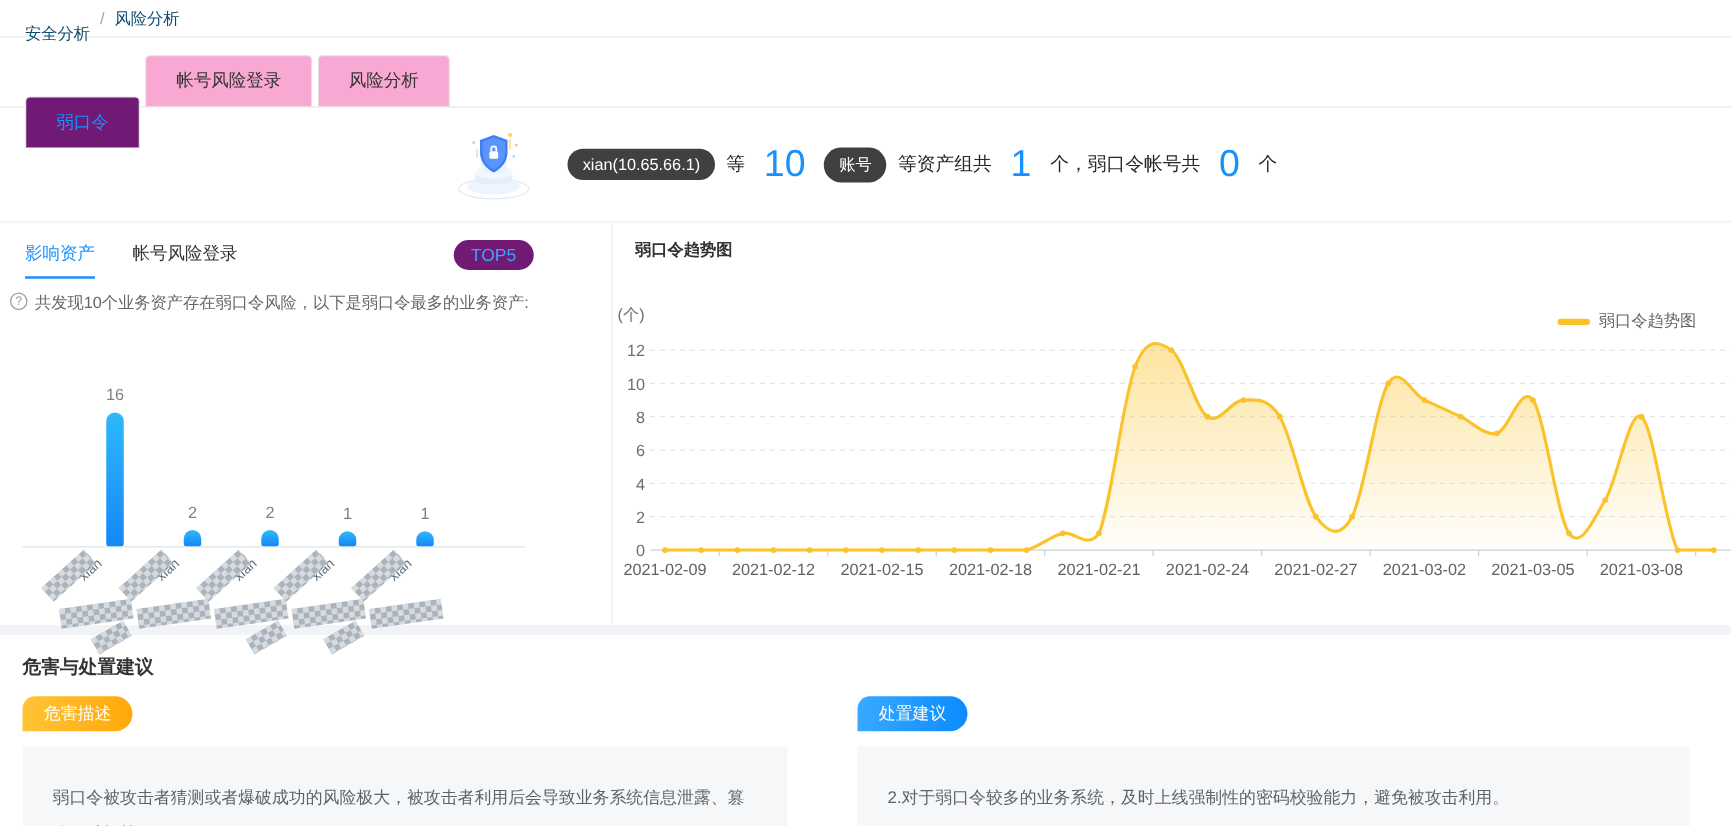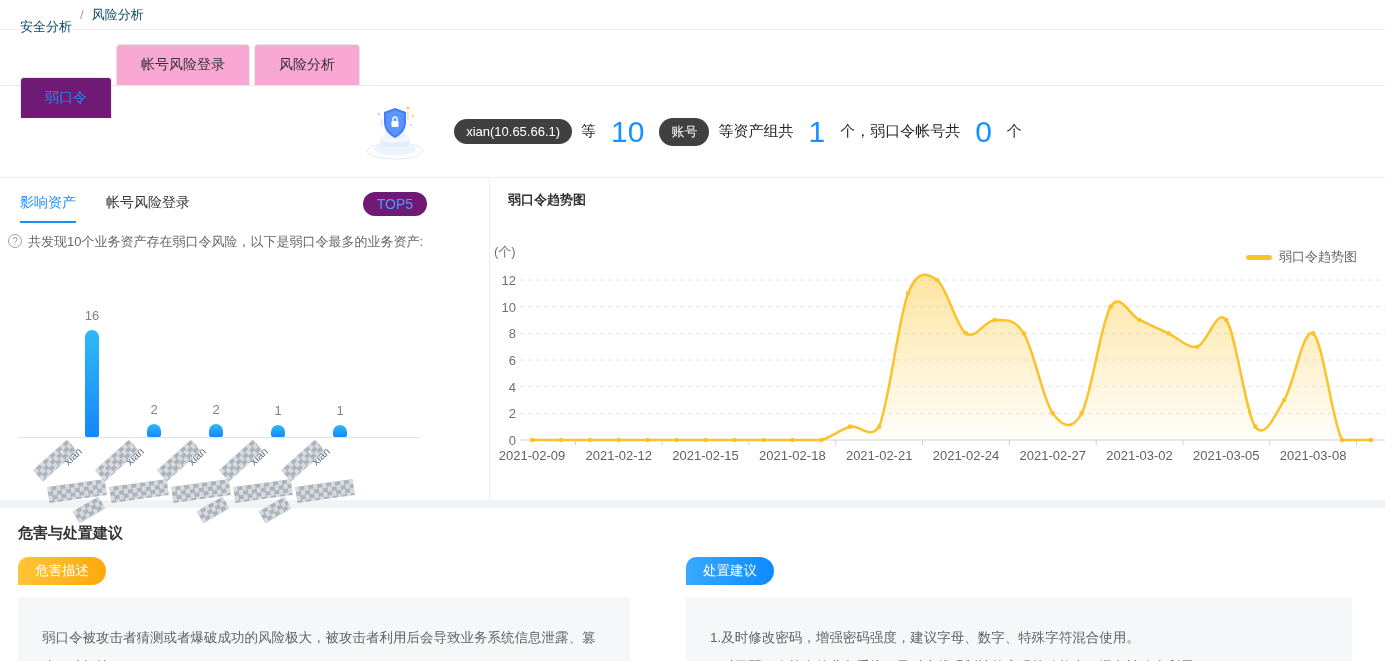--- a/index.html
+++ b/index.html
@@ -266,18 +266,17 @@
   <div class="advice-cols">
     <div class="col-harm">
       <span class="abadge harm">危害描述</span>
       <div class="abox">
         <span>弱口令被攻击者猜测或者爆破成功的风险极大，被攻击者利用后会导致业务系统信息泄露、篡改、破坏等。</span>
       </div>
     </div>
     <div class="col-sugg">
       <span class="abadge sugg">处置建议</span>
       <div class="abox">
-        <div>1.及时修改密码，增强密码强度，建议字母、数字、特殊字符混合使用。</div>
         <div>2.对于弱口令较多的业务系统，及时上线强制性的密码校验能力，避免被攻击利用。</div>
       </div>
     </div>
   </div>
 </div>
 
 </body></html>

